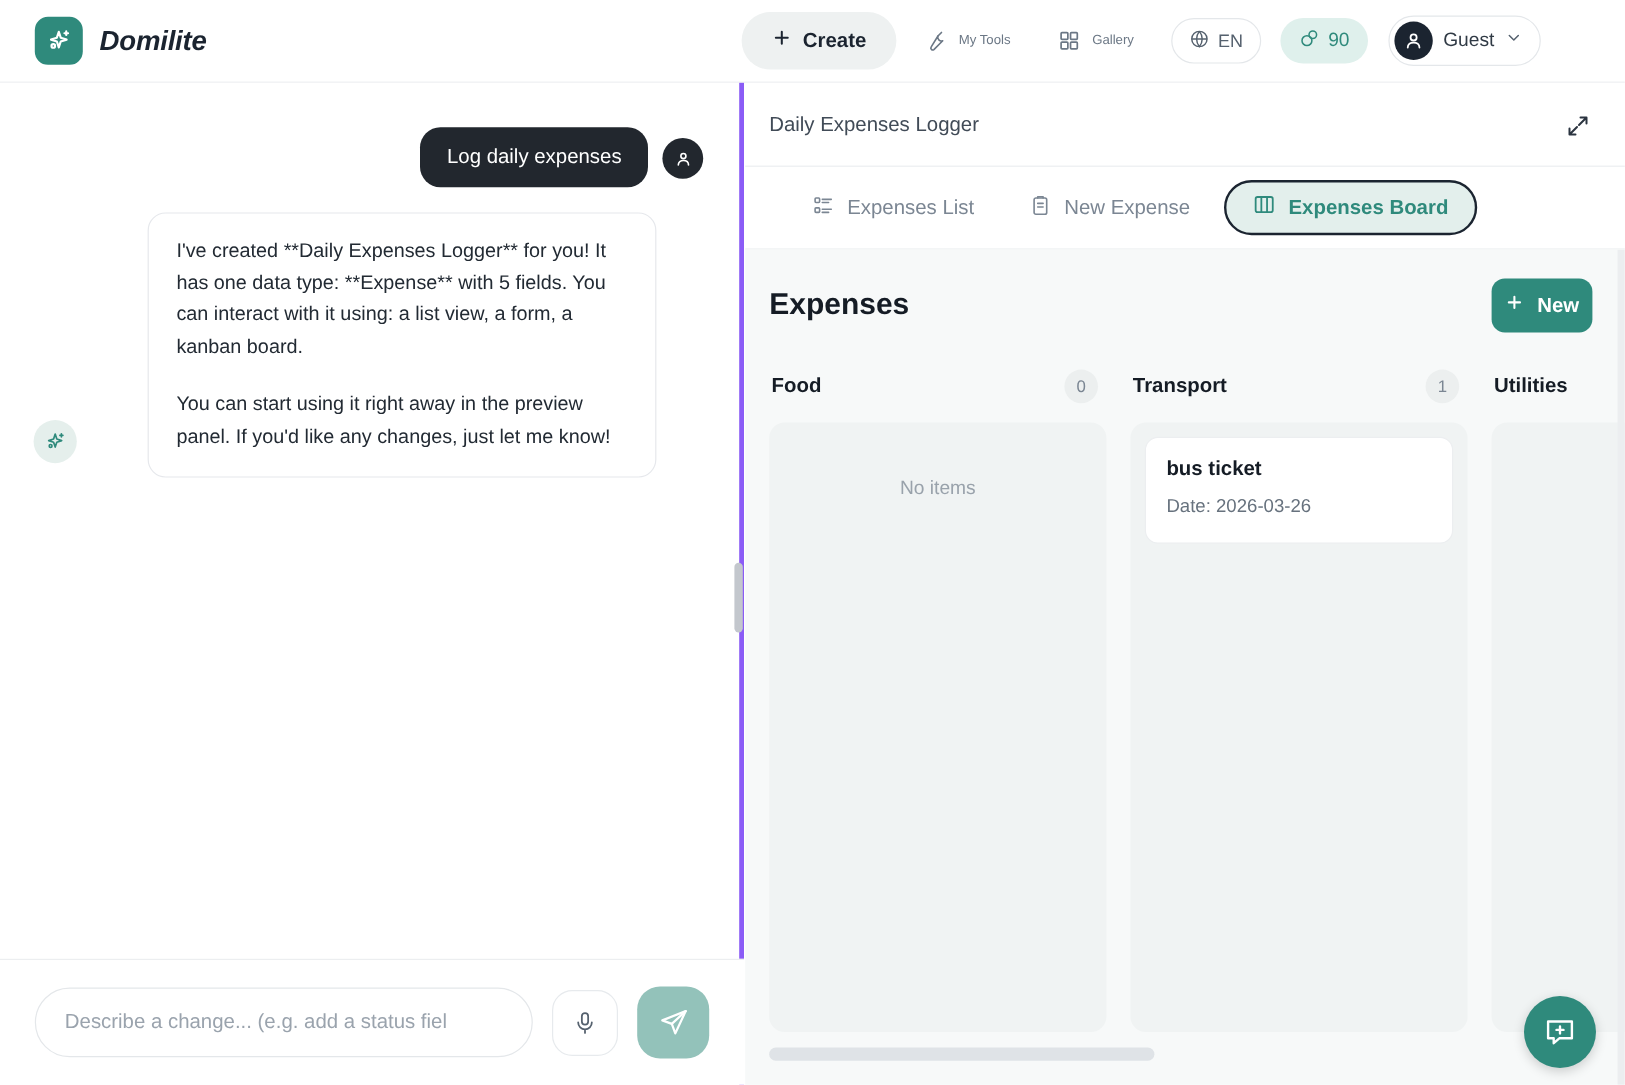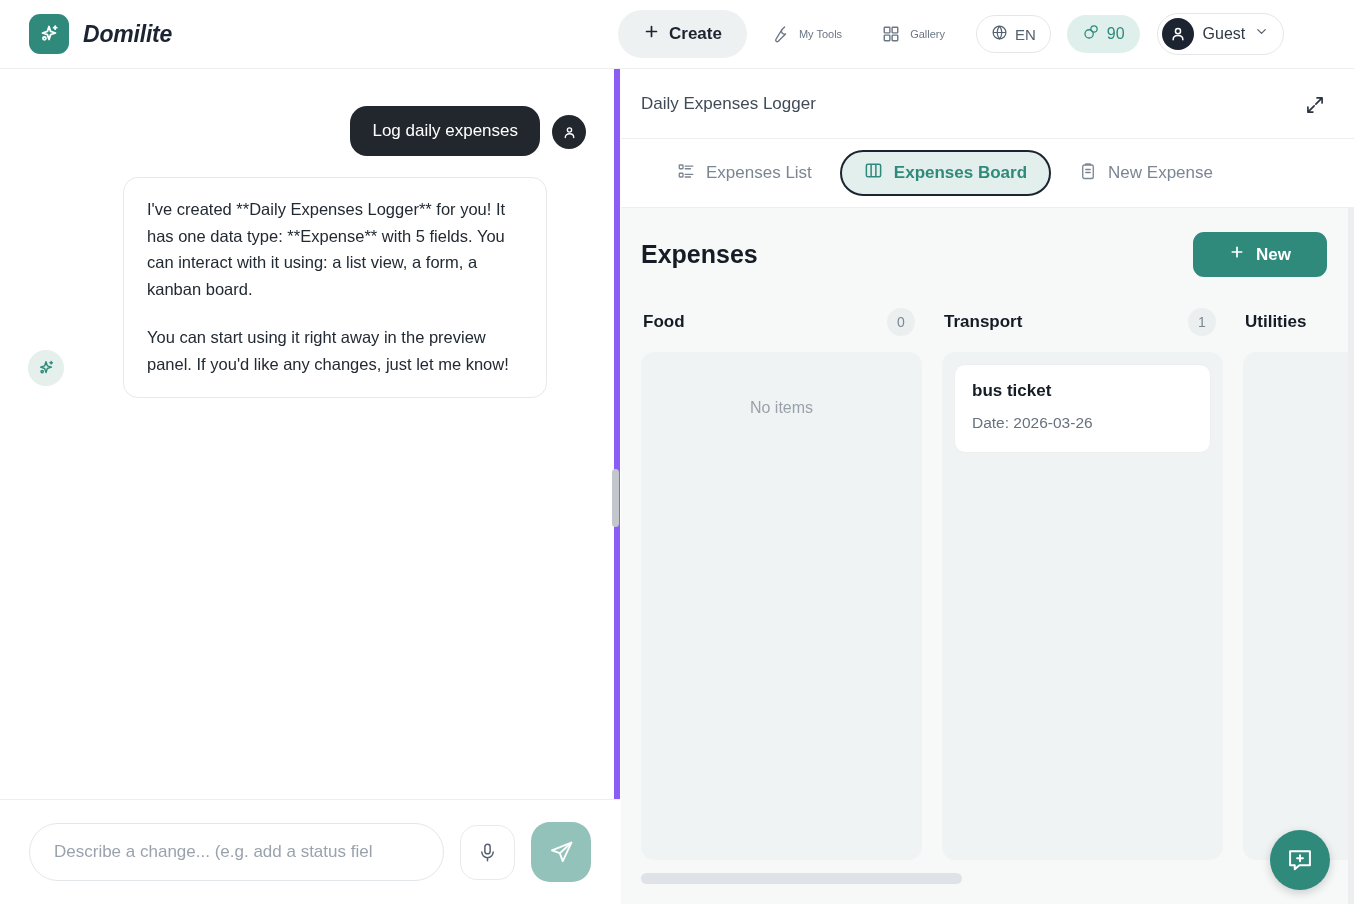--- a/index.html
+++ b/index.html
@@ -131,21 +131,21 @@
     color: #ffffff;
   }
 
   
   .chat-panel {
     position: absolute;
     top: 69px; left: 0;
     width: 620px;
     height: 835px;
     background: #ffffff;
-    border-right: 6px solid #8b5cf6;
+    border-right: 4px solid #8b5cf6;
   }
   .chat-scroll {
     position: absolute;
     top: 0; left: 0;
     width: 620px;
     height: 730px;
     overflow: hidden;
   }
   .msg-user-row {
     display: flex;
@@ -340,21 +340,21 @@
   .board-title {
     font-size: 25px;
     font-weight: bold;
     color: #151c25;
   }
   .new-btn {
     display: flex;
     align-items: center;
     gap: 11px;
     height: 45px;
-    padding: 0 36px;
+    padding: 0 11px;
     border-radius: 11px;
     background: #2f8a7c;
     color: #ffffff;
     font-size: 17px;
     font-weight: bold;
     cursor: pointer;
   }
 
   .columns {
     display: flex;
@@ -598,38 +598,38 @@
     <div class="tab">
       <span>
         <svg width="18" height="18" viewBox="0 0 24 24" fill="none" stroke="currentColor" stroke-width="1.8" stroke-linecap="round">
             <rect x="3" y="4" width="5" height="5" rx="1"></rect>
             <rect x="3" y="15" width="5" height="5" rx="1"></rect>
             <path d="M11 5.5h10M11 9h7M11 16.5h10M11 20h7"></path>
           </svg>
       </span>
       <span>Expenses List</span>
     </div>
-    <div class="tab active">
-      <span>
-        <svg width="19" height="19" viewBox="0 0 24 24" fill="none" stroke="currentColor" stroke-width="1.9">
-            <rect x="3" y="4" width="18" height="16" rx="2"></rect>
-            <path d="M9 4v16M15 4v16"></path>
-          </svg>
-      </span>
-      <span>Expenses Board</span>
-    </div>
     <div class="tab">
       <span>
         <svg width="18" height="18" viewBox="0 0 24 24" fill="none" stroke="currentColor" stroke-width="1.8" stroke-linecap="round" stroke-linejoin="round">
             <rect x="5" y="4" width="14" height="18" rx="2"></rect>
             <path d="M9 4V2.6h6V4"></path>
             <path d="M9 10h6M9 14h6"></path>
           </svg>
       </span>
       <span>New Expense</span>
+    </div>
+    <div class="tab active">
+      <span>
+        <svg width="19" height="19" viewBox="0 0 24 24" fill="none" stroke="currentColor" stroke-width="1.9">
+            <rect x="3" y="4" width="18" height="16" rx="2"></rect>
+            <path d="M9 4v16M15 4v16"></path>
+          </svg>
+      </span>
+      <span>Expenses Board</span>
     </div>
   </div>
 
   <div class="board">
     <div class="board-header">
       <div class="board-title">Expenses</div>
       <div class="new-btn">
         <span>
           <svg width="16" height="16" viewBox="0 0 24 24" fill="none" stroke="currentColor" stroke-width="2.6" stroke-linecap="round">
               <path d="M12 5v14M5 12h14"></path>

